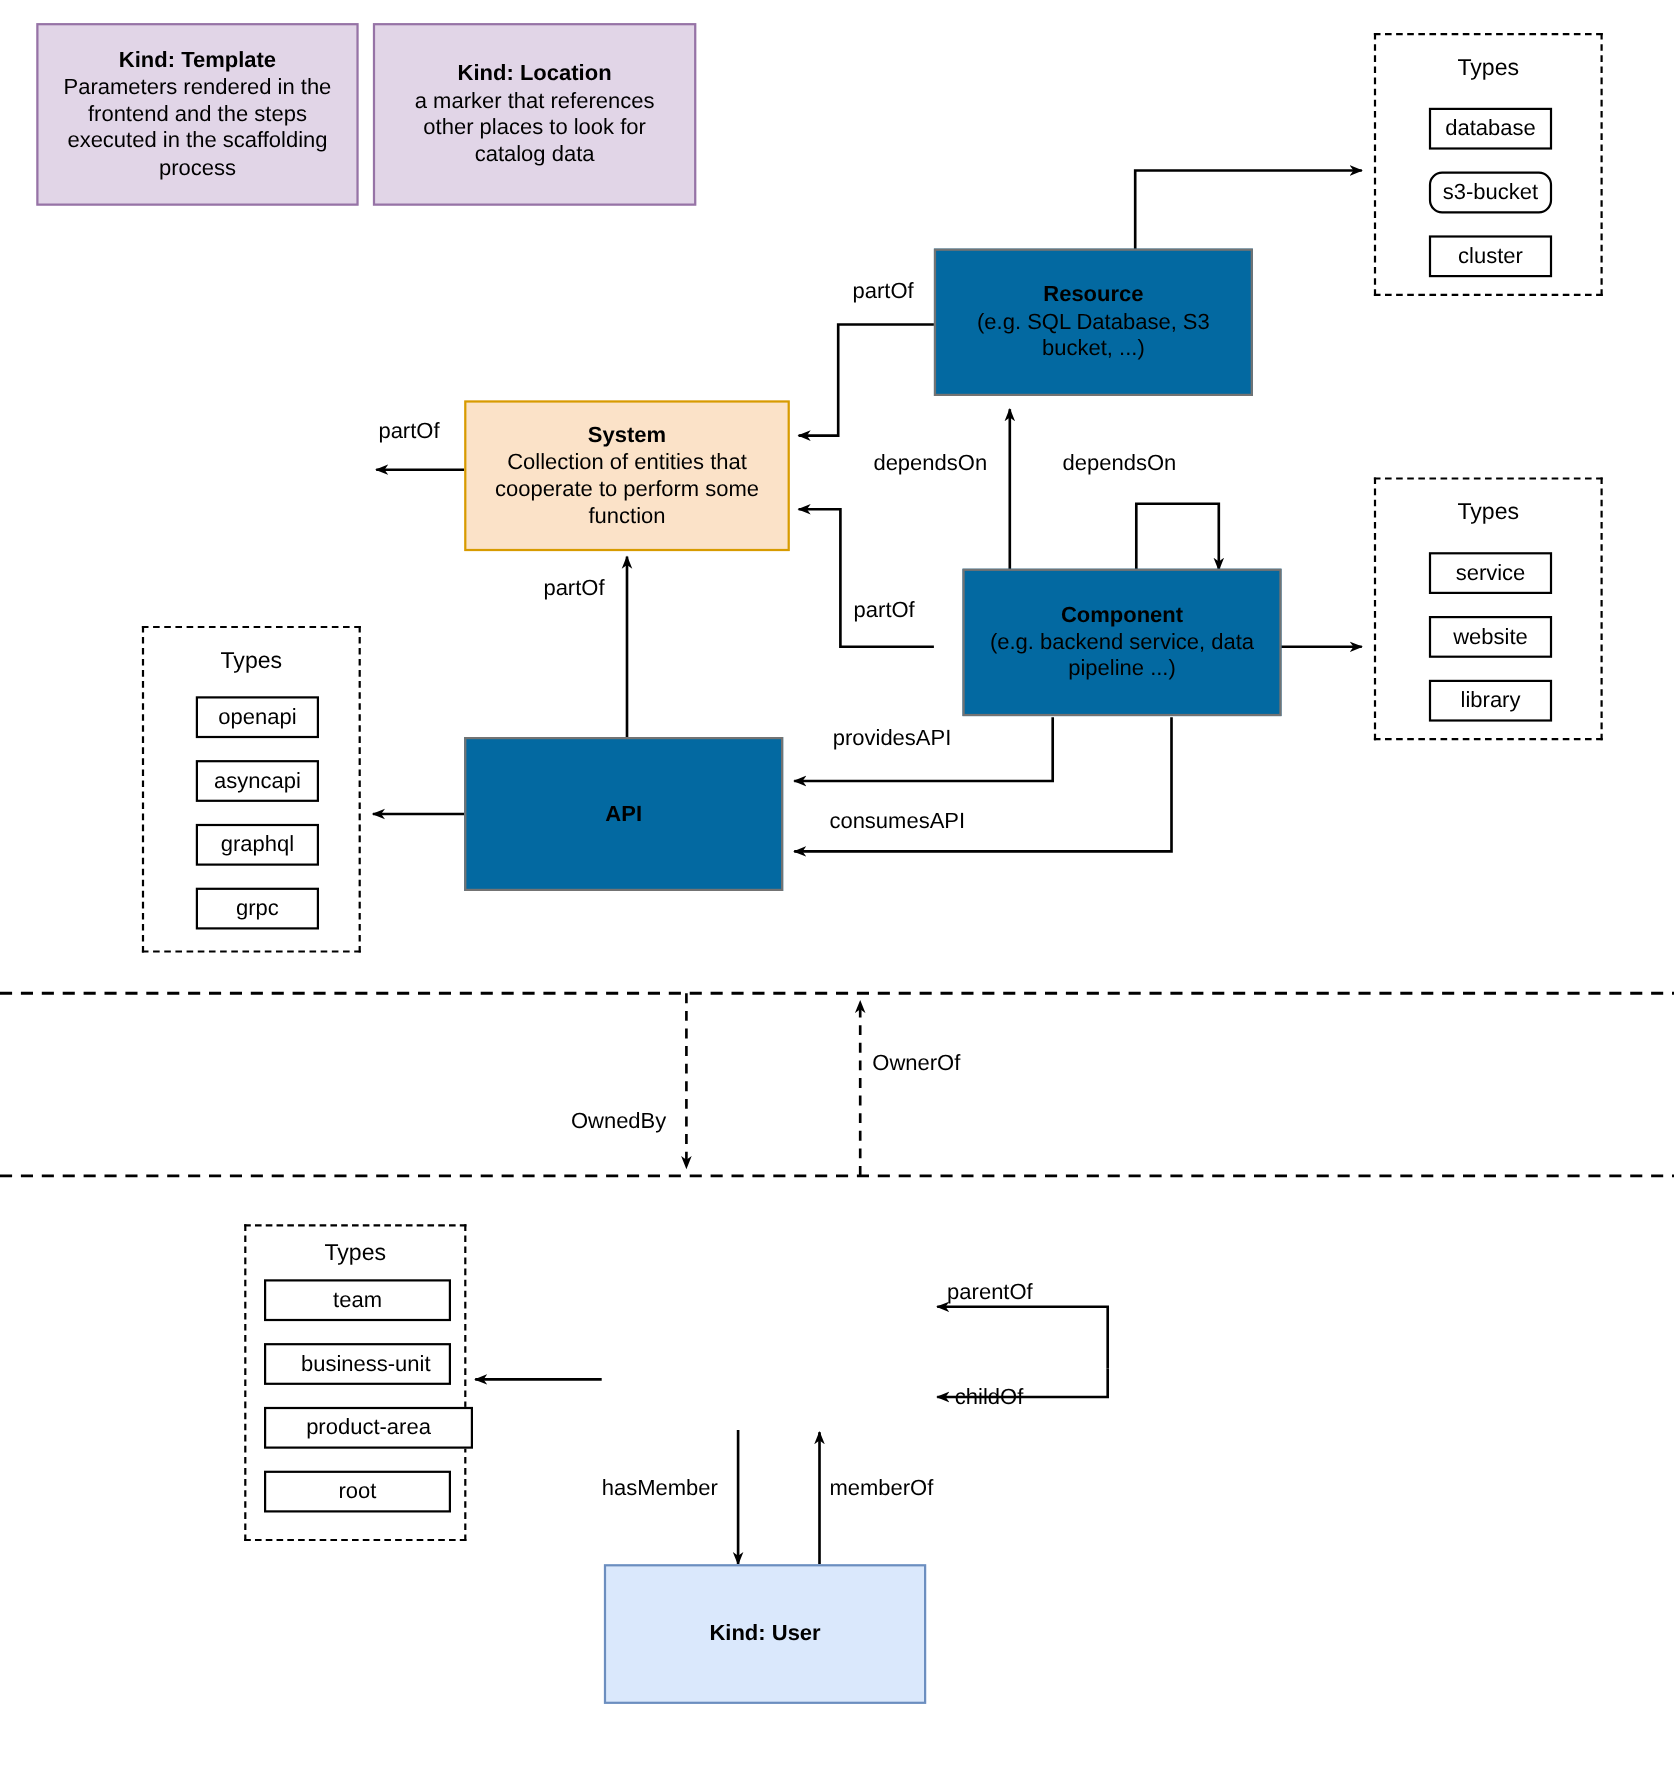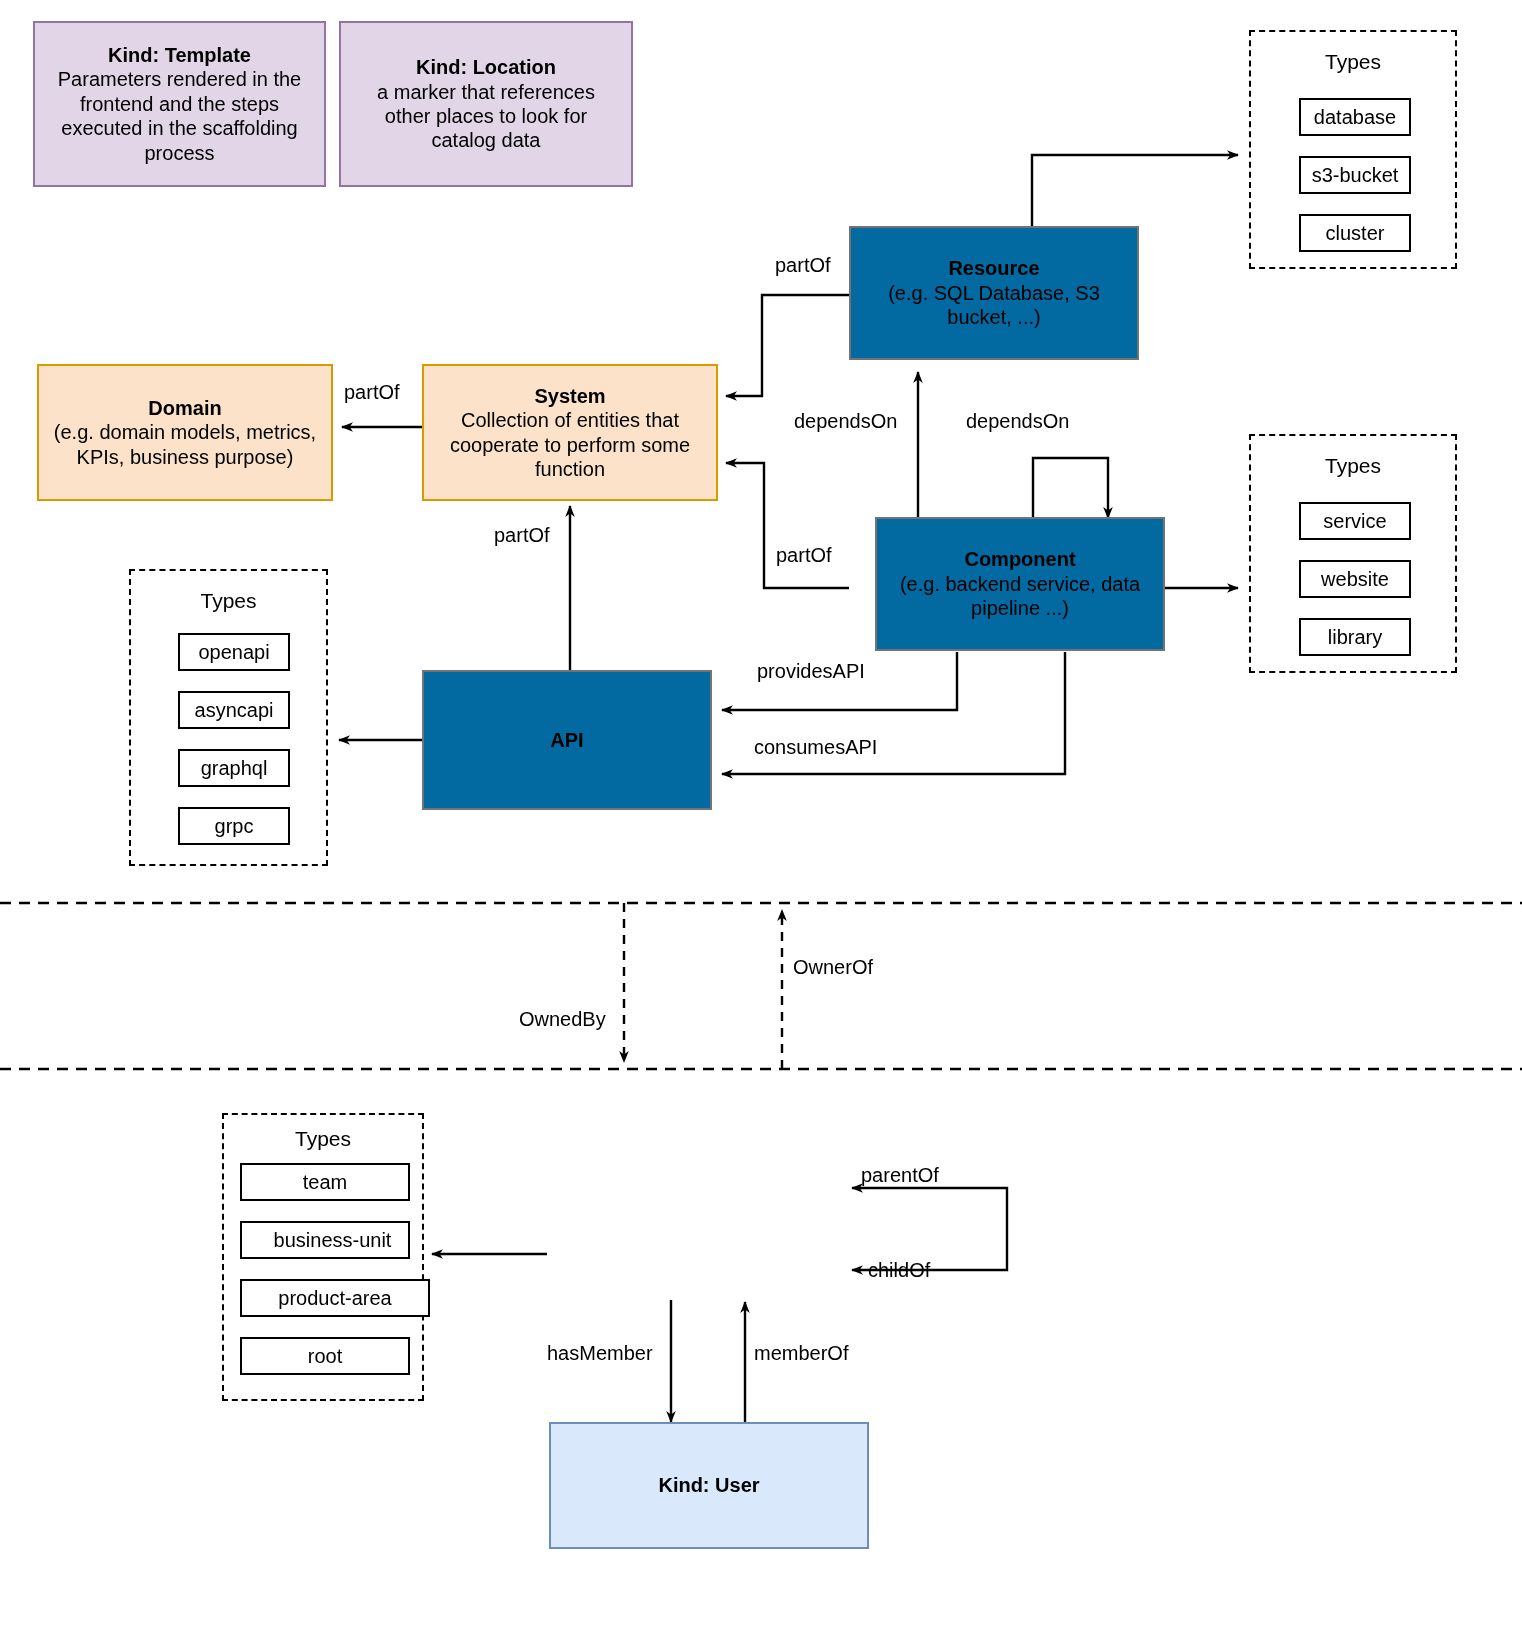--- a/index.html
+++ b/index.html
@@ -133,48 +133,44 @@
   <div class="node purple" style="left:339px;top:21px;width:294px;height:166px;font-size:20px;padding:6px 12px;">
     <div class="ttl">Kind: Location</div>
     <div class="sub">a marker that references other places to look for catalog data</div>
   </div>
 
   <div class="node green" style="left:849px;top:226px;width:290px;height:134px;font-size:20px;padding:4px 8px;">
     <div class="ttl">Resource</div>
     <div class="sub">(e.g. SQL Database, S3 bucket, ...)</div>
   </div>
 
-  <div class="node orange" style="left:37px;top:364px;width:296px;height:137px;font-size:20px;padding:4px 8px;">
-    <div class="ttl">Domain</div>
-    <div class="sub">(e.g.  domain models, metrics, KPIs, business purpose)</div>
-  </div>
 
   <div class="node orange" style="left:422px;top:364px;width:296px;height:137px;font-size:20px;padding:4px 8px;">
     <div class="ttl">System</div>
     <div class="sub">Collection of entities that cooperate to perform some function</div>
   </div>
 
   <div class="node green" style="left:849px;top:517px;width:290px;height:134px;font-size:20px;padding:4px 8px;margin-left:26px;">
     <div class="ttl">Component</div>
     <div class="sub">(e.g. backend service, data pipeline ...)</div>
   </div>
 
   <div class="node green" style="left:422px;top:670px;width:290px;height:140px;font-size:20px;padding:4px 6px;">
     <div class="ttl">API</div>
   </div>
 
 
-  <div class="node blue" style="left:549px;top:1422px;width:320px;height:127px;font-size:20px;">
+  <div class="node blue" style="left:549px;top:1422px;width:293px;height:127px;font-size:20px;">
     <div class="ttl">Kind: User</div>
   </div>
 
   <div class="typesbox" style="left:1249px;top:30px;width:208px;height:239px;">
     <div class="tlabel" style="top:18px;font-size:21px;">Types</div>
     <div class="chip" style="left:48px;top:66px;width:112px;height:38px;font-size:20px;">database</div>
-    <div class="chip" style="left:48px;top:124px;width:112px;height:38px;font-size:20px;">s3-bucket</div>
+    <div class="chip" style="left:48px;top:124px;width:112px;height:38px;font-size:20px;border-radius:12px;">s3-bucket</div>
     <div class="chip" style="left:48px;top:182px;width:112px;height:38px;font-size:20px;">cluster</div>
   </div>
 
   <div class="typesbox" style="left:1249px;top:434px;width:208px;height:239px;">
     <div class="tlabel" style="top:18px;font-size:21px;">Types</div>
     <div class="chip" style="left:48px;top:66px;width:112px;height:38px;font-size:20px;">service</div>
     <div class="chip" style="left:48px;top:124px;width:112px;height:38px;font-size:20px;">website</div>
     <div class="chip" style="left:48px;top:182px;width:112px;height:38px;font-size:20px;">library</div>
   </div>
 

